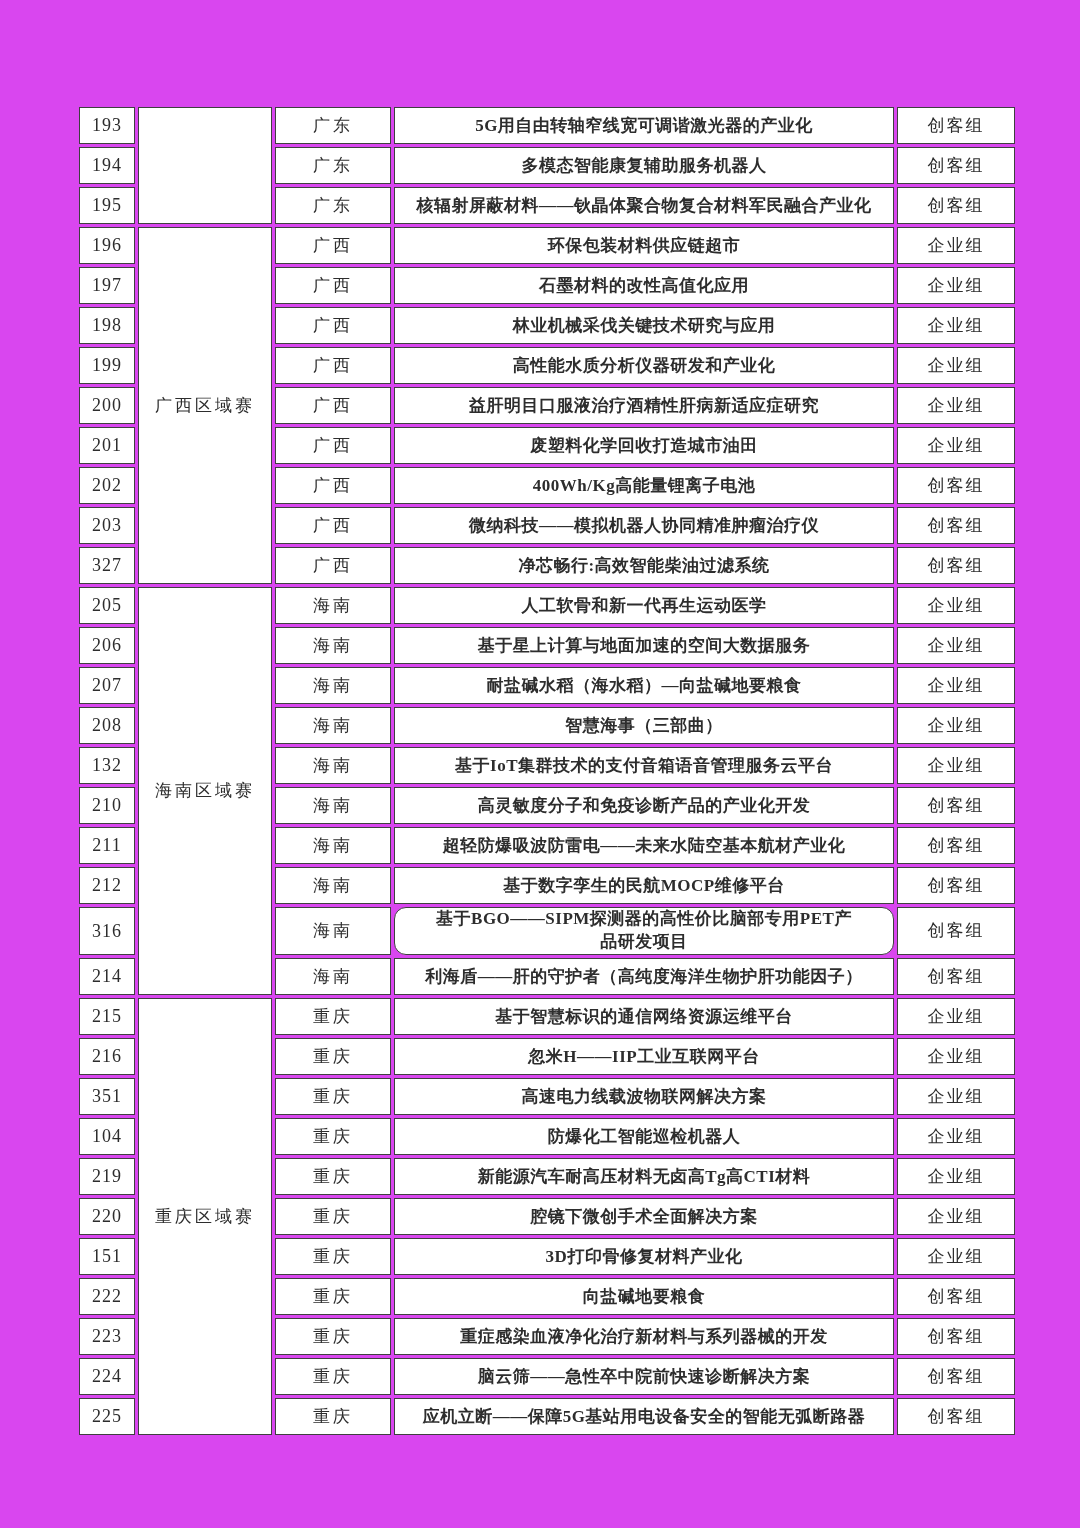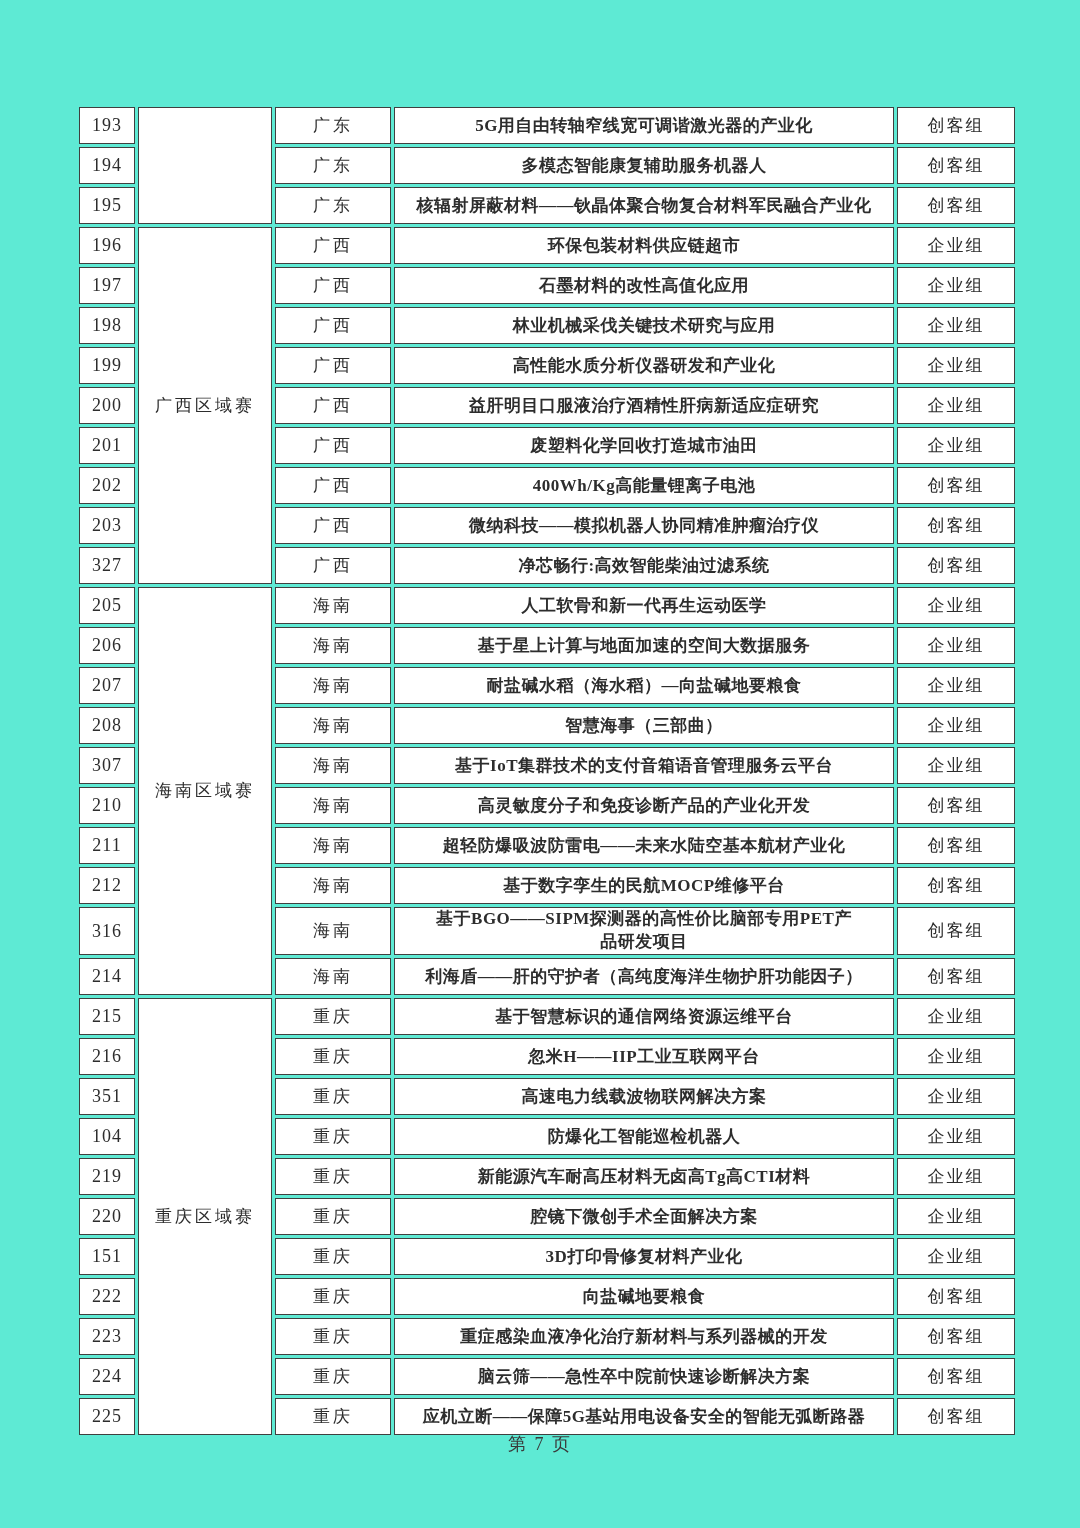--- a/index.html
+++ b/index.html
@@ -1,36 +1,36 @@
 <!DOCTYPE html>
 <html><head>
 <meta charset="utf-8">
 <style>
   html,body{margin:0;padding:0;}
   body{
     width:1080px;height:1528px;background:#ffffff;
     font-family:"Liberation Serif","DejaVu Serif",serif;
     color:#2d2d2d;
   }
-  .page{position:relative;width:1080px;height:1528px;background:#5eead4;overflow:hidden;}
+  .page{position:relative;width:1080px;height:1528px;background:#d946ef;overflow:hidden;}
   table.results{
     position:absolute;left:76px;top:104px;width:930px;
     border-collapse:separate;border-spacing:3px;table-layout:fixed;
   }
   td{
     border:1.5px solid #3f3f3f;
     text-align:center;vertical-align:middle;
     height:33px;font-size:17px;line-height:1.25;
     overflow:hidden;background:#ffffff;
   }
   .c-no{font-size:18px;letter-spacing:1px;}
   .c-region{letter-spacing:3px;}
   .c-prov{letter-spacing:3px;}
   .c-proj{padding:0 8px;letter-spacing:0.5px;font-weight:bold;}
-  .c-proj.narrow{padding:0 40px;line-height:1.35;}
+  .c-proj.narrow{padding:0 40px;line-height:1.35;border-radius:12px;}
   .c-grp{letter-spacing:2px;}
   .footer{
     position:absolute;left:0;top:1432px;width:1080px;
     text-align:center;font-size:18px;color:#3a3a3a;letter-spacing:2px;
   }
 </style>
 </head>
 <body>
 
 <div class="page">
@@ -136,21 +136,21 @@
         <td class="c-proj">耐盐碱水稻（海水稻）—向盐碱地要粮食</td>
         <td class="c-grp">企业组</td>
       </tr>
       <tr>
         <td class="c-no">208</td>
         <td class="c-prov">海南</td>
         <td class="c-proj">智慧海事（三部曲）</td>
         <td class="c-grp">企业组</td>
       </tr>
       <tr>
-        <td class="c-no">307</td>
+        <td class="c-no">132</td>
         <td class="c-prov">海南</td>
         <td class="c-proj">基于IoT集群技术的支付音箱语音管理服务云平台</td>
         <td class="c-grp">企业组</td>
       </tr>
       <tr>
         <td class="c-no">210</td>
         <td class="c-prov">海南</td>
         <td class="c-proj">高灵敏度分子和免疫诊断产品的产业化开发</td>
         <td class="c-grp">创客组</td>
       </tr>
@@ -241,14 +241,13 @@
       </tr>
       <tr>
         <td class="c-no">225</td>
         <td class="c-prov">重庆</td>
         <td class="c-proj">应机立断——保障5G基站用电设备安全的智能无弧断路器</td>
         <td class="c-grp">创客组</td>
       </tr>
     </tbody>
   </table>
 
-  <div class="footer">第 7 页</div>
 </div>
 
 </body></html>

